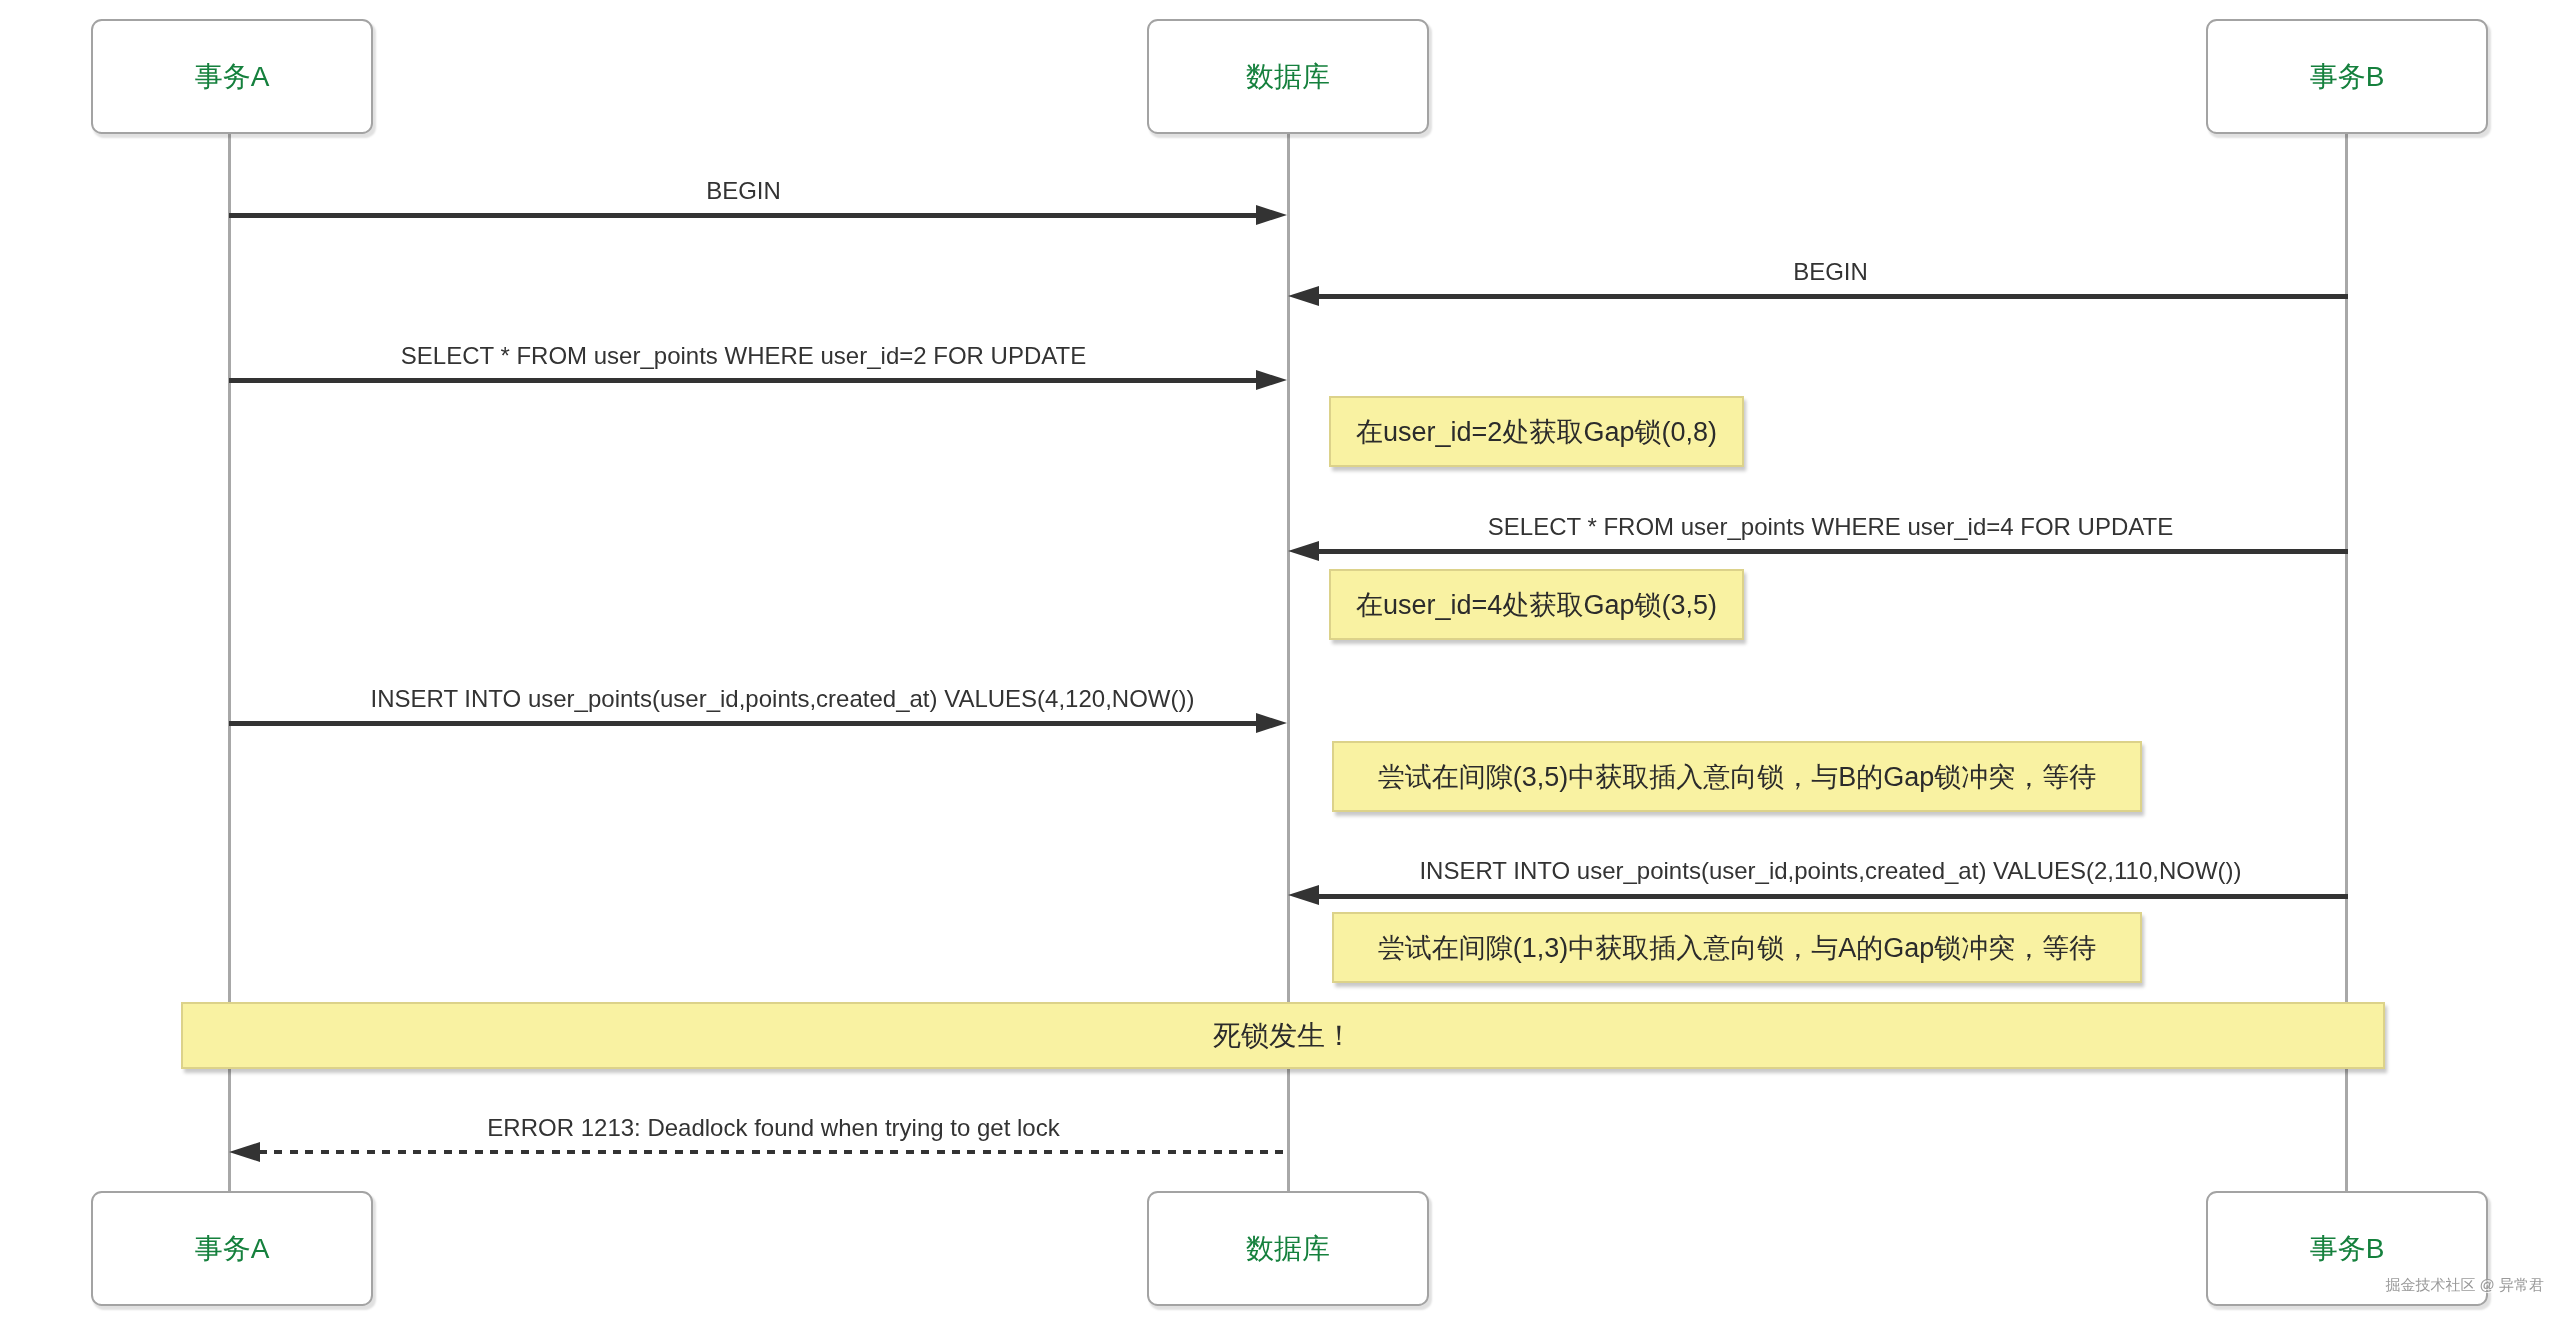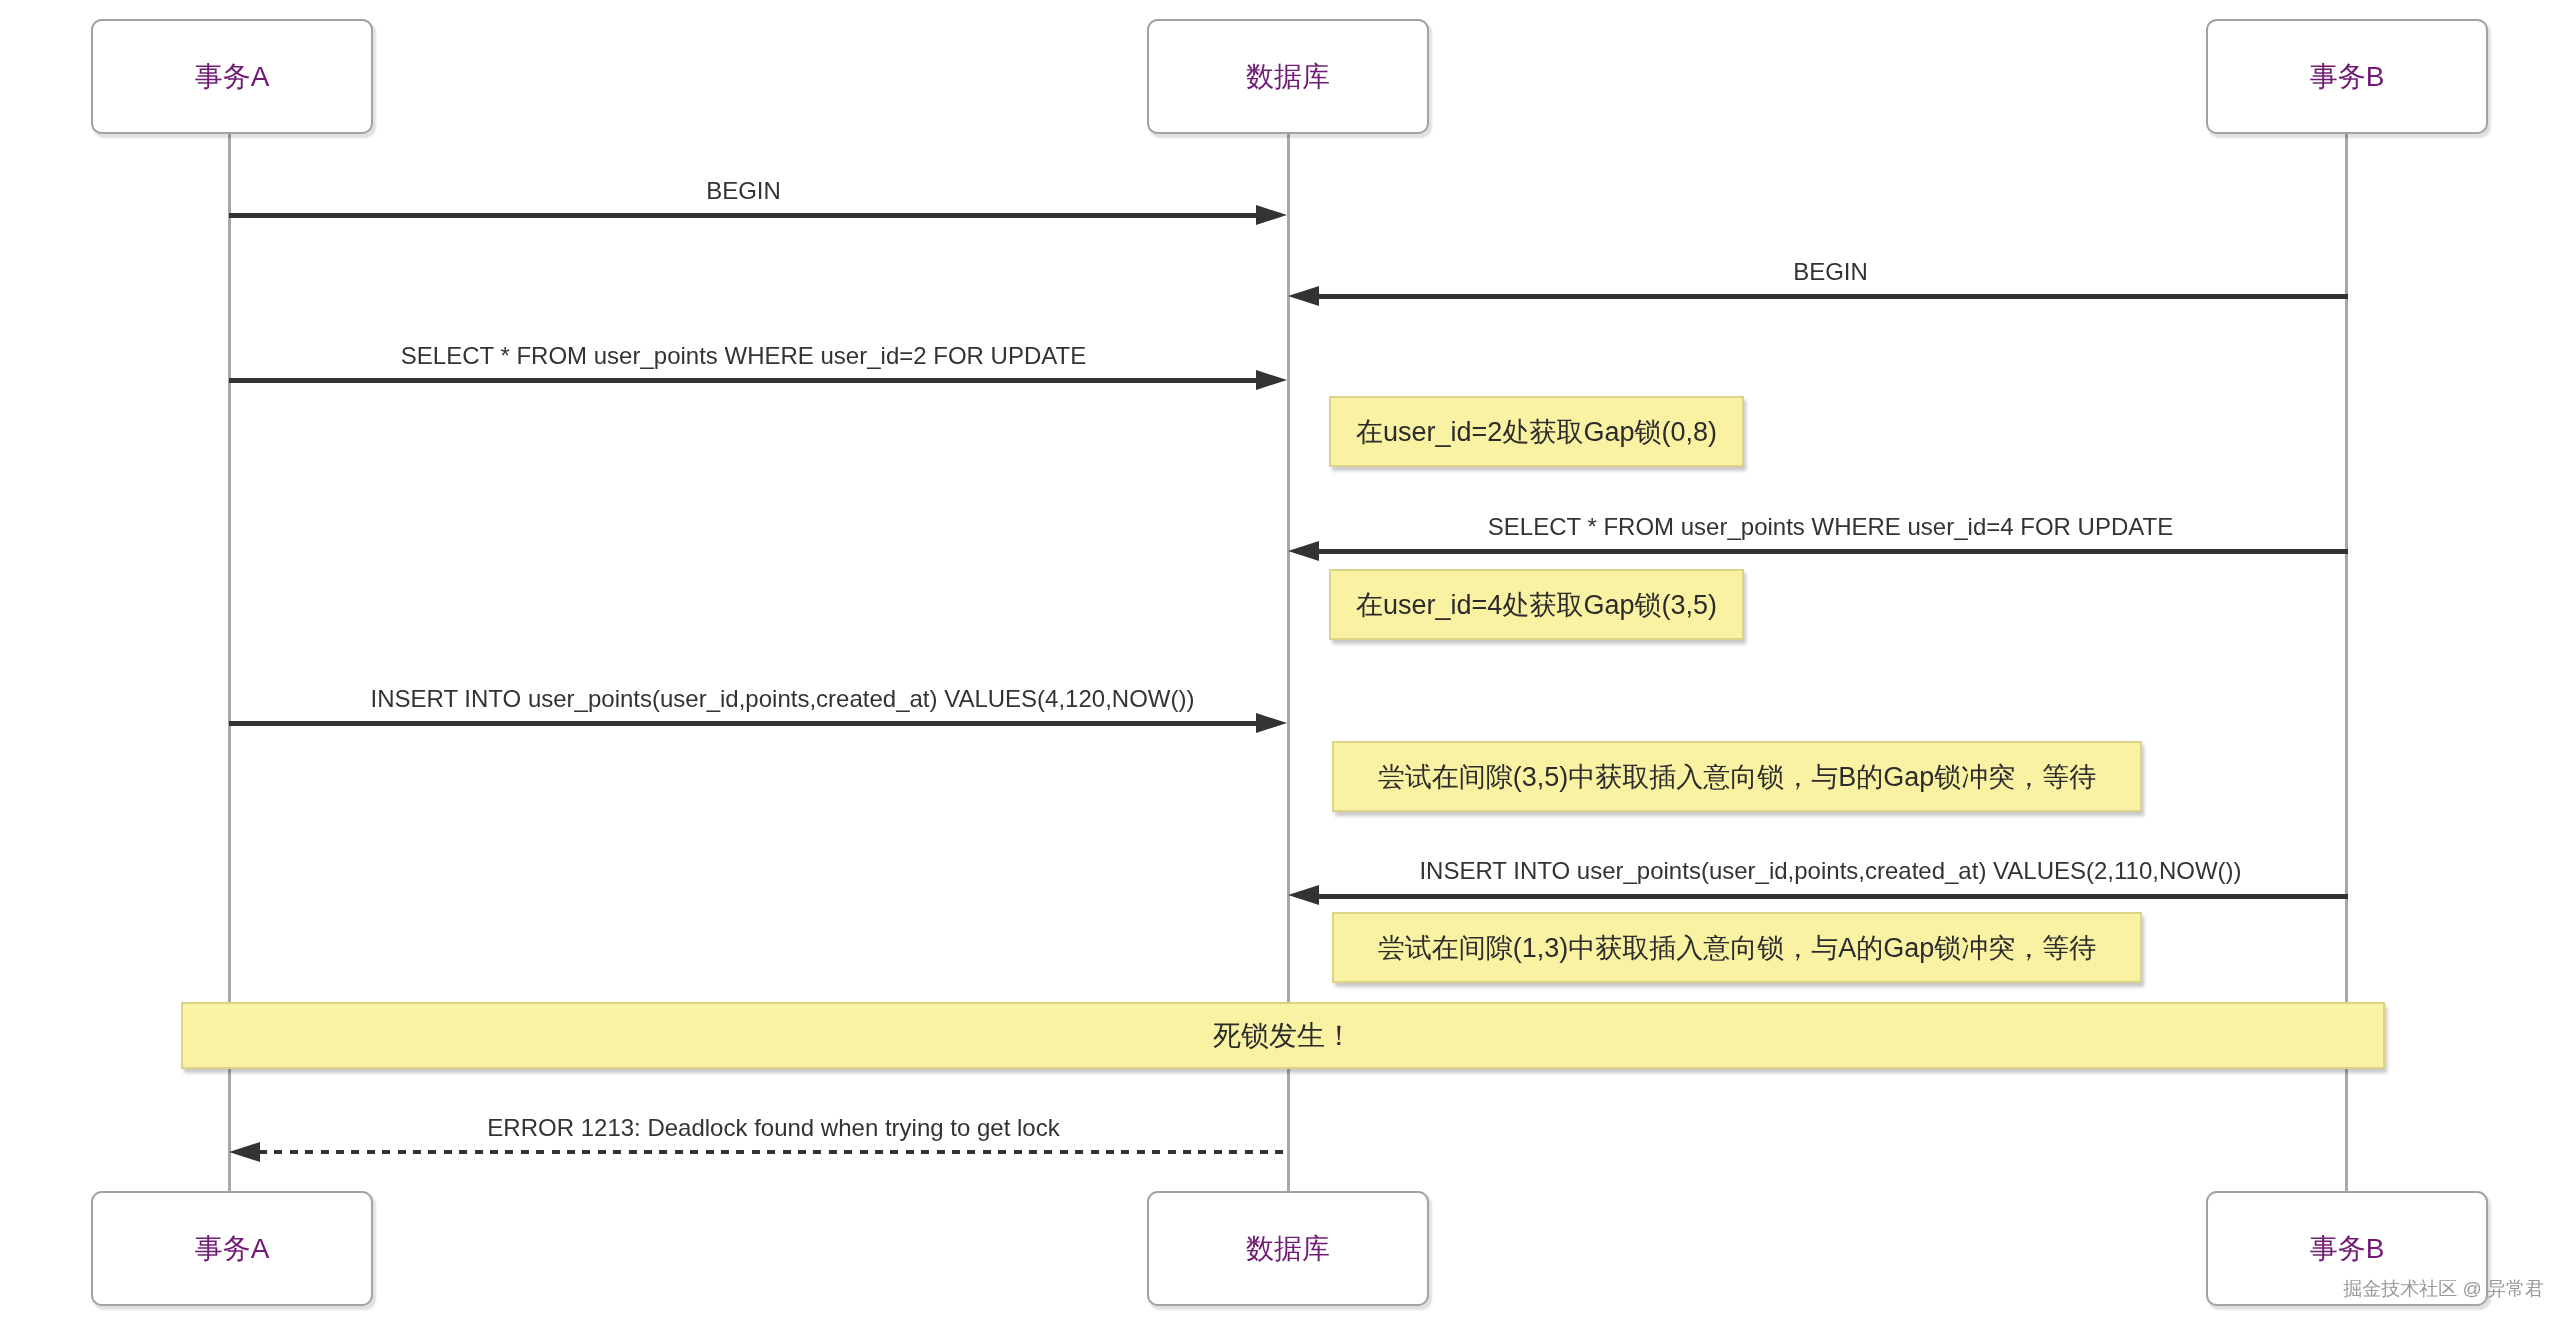--- a/index.html
+++ b/index.html
@@ -5,40 +5,40 @@
   html,body{margin:0;padding:0;background:#ffffff;}
   .canvas{
     position:relative;width:2576px;height:1332px;background:#ffffff;overflow:hidden;
     font-family:"Liberation Sans","DejaVu Sans",sans-serif;color:#333333;
   }
   .lifeline{position:absolute;width:2.7px;background:#A8A8A8;}
   .actor{
     position:absolute;width:282px;height:115px;background:#ffffff;
     border:2.7px solid #A3A3A3;border-radius:10.7px;box-sizing:border-box;
     display:flex;align-items:center;justify-content:center;
-    font-size:28px;color:#701a75;box-shadow:2.7px 3.4px 2px rgba(0,0,0,0.12);
+    font-size:28px;color:#15803d;box-shadow:2.7px 3.4px 2px rgba(0,0,0,0.12);
   }
   .msg-label{
     position:absolute;height:35px;line-height:35px;text-align:center;
     font-size:24px;color:#333333;white-space:nowrap;
   }
   .msg-line{position:absolute;height:4.7px;background:#333333;}
   .msg-line-dashed{
     position:absolute;height:4px;background:repeating-linear-gradient(to right,#333333 0px,#333333 8px,transparent 8px,transparent 15.4px);
   }
   .head-right{position:absolute;width:0;height:0;border-top:10.7px solid transparent;border-bottom:10.7px solid transparent;border-left:31px solid #333333;}
   .head-left{position:absolute;width:0;height:0;border-top:10.7px solid transparent;border-bottom:10.7px solid transparent;border-right:31px solid #333333;}
   .note{
     position:absolute;background:#F9F2A2;border:2px solid #DCD28A;box-sizing:border-box;
     display:flex;align-items:center;justify-content:center;text-align:center;
     font-size:27px;color:#2b2b2b;white-space:nowrap;box-shadow:3.4px 4px 3.4px rgba(0,0,0,0.22);
   }
   .note-wide{font-size:28px;}
   .watermark{
-    position:absolute;font-size:19px;color:#9a9a9a;white-space:nowrap;
+    position:absolute;font-size:15px;color:#9a9a9a;white-space:nowrap;
     text-shadow:1.3px 1.3px 0.7px rgba(255,255,255,0.95);
   }
 </style>
 </head>
 <body>
 
 <div class="canvas">
 
   
   <div class="lifeline" style="left:228px;top:134px;height:1057px;"></div>

